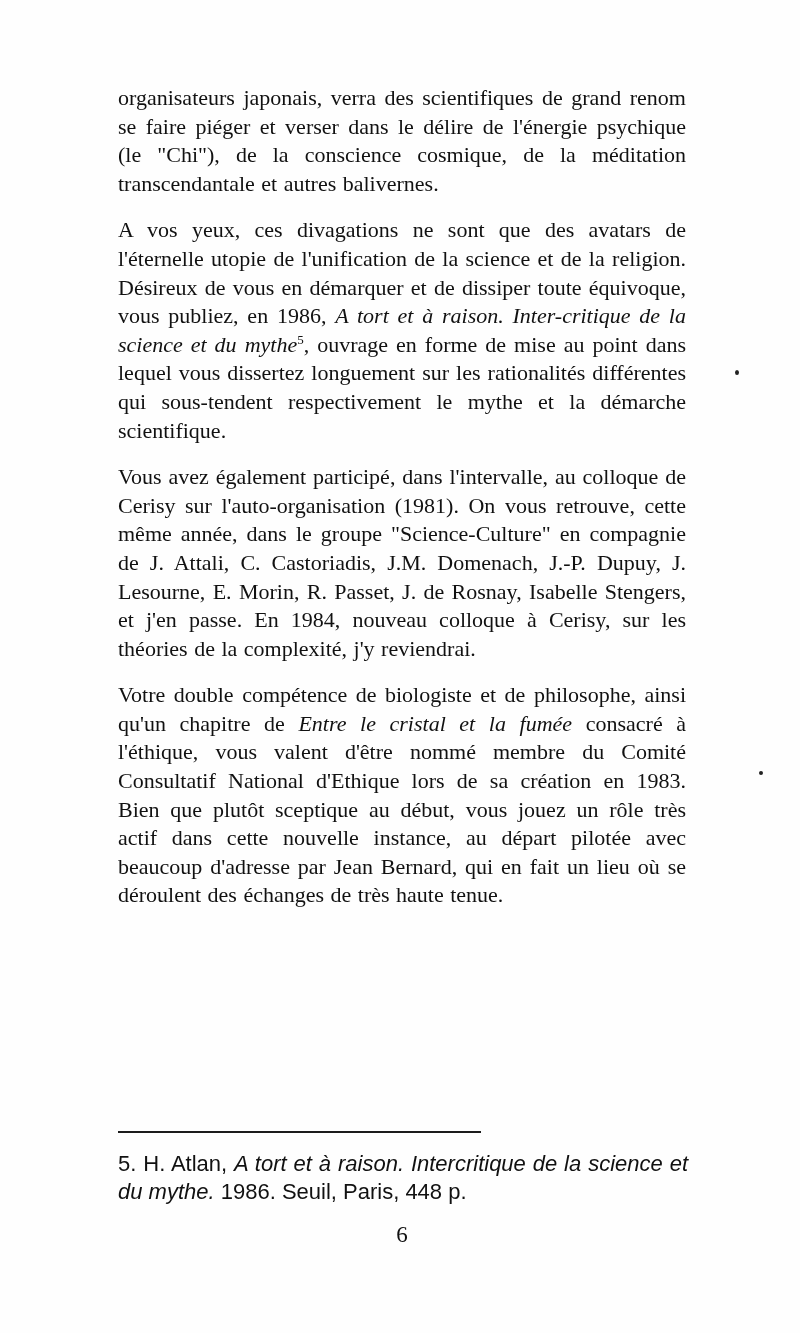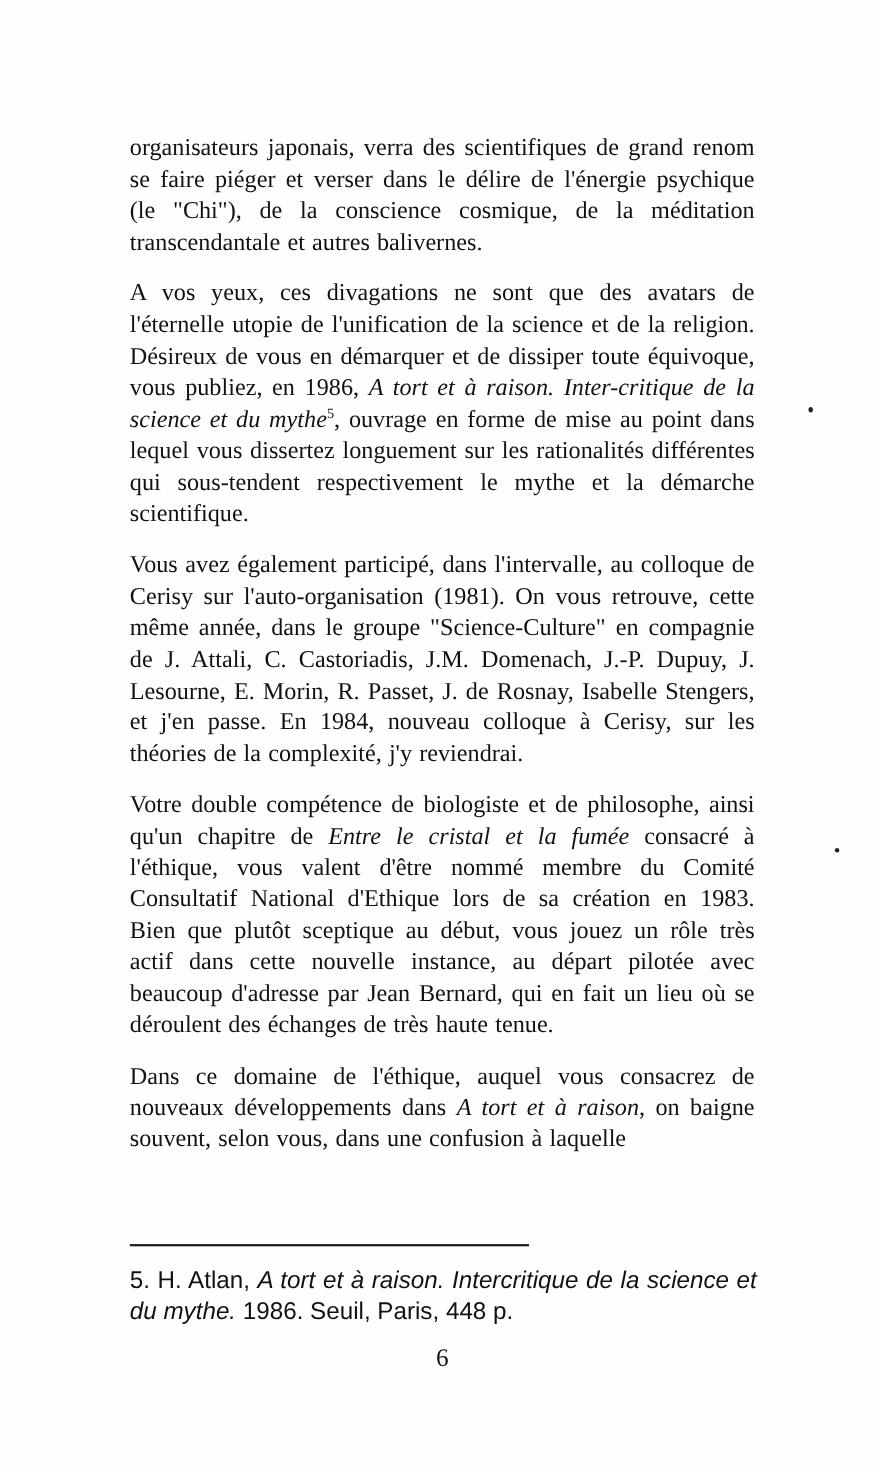--- a/index.html
+++ b/index.html
@@ -13,21 +13,20 @@
     background: #fefefe;
     color: #111111;
     font-family: "Liberation Serif", "DejaVu Serif", serif;
     overflow: hidden;
   }
   .text-block {
     position: absolute;
     left: 118px;
     top: 84px;
     width: 568px;
-    margin-top: 36px;
   }
   .para {
     font-size: 22px;
     line-height: 28.6px;
     text-align: justify;
     margin: 0 0 18px 0;
     hyphens: none;
     word-spacing: 1px;
   }
   .it { font-style: italic; }
@@ -71,21 +70,20 @@
   .dot-2 { left: 759px; top: 771px; width: 4px; height: 4px; }
 </style>
 </head>
 <body>
 
 <main class="text-block">
     <p class="para"><span>organisateurs japonais, verra des scientifiques de grand renom se faire piéger et verser dans le délire de l'énergie psychique (le "Chi"), de la conscience cosmique, de la méditation transcendantale et autres balivernes.</span></p>
     <p class="para"><span>A vos yeux, ces divagations ne sont que des avatars de l'éternelle utopie de l'unification de la science et de la religion. Désireux de vous en démarquer et de dissiper toute équivoque, vous publiez, en 1986, </span><span class="it">A tort et à raison. Inter-critique de la science et du mythe</span><sup>5</sup><span>, ouvrage en forme de mise au point dans lequel vous dissertez longuement sur les rationalités différentes qui sous-tendent respectivement le mythe et la démarche scientifique.</span></p>
     <p class="para"><span>Vous avez également participé, dans l'intervalle, au colloque de Cerisy sur l'auto-organisation (1981). On vous retrouve, cette même année, dans le groupe "Science-Culture" en compagnie de J. Attali, C. Castoriadis, J.M. Domenach, J.-P. Dupuy, J. Lesourne, E. Morin, R. Passet, J. de Rosnay, Isabelle Stengers, et j'en passe. En 1984, nouveau colloque à Cerisy, sur les théories de la complexité, j'y reviendrai.</span></p>
     <p class="para"><span>Votre double compétence de biologiste et de philosophe, ainsi qu'un chapitre de </span><span class="it">Entre le cristal et la fumée</span><span> consacré à l'éthique, vous valent d'être nommé membre du Comité Consultatif National d'Ethique lors de sa création en 1983. Bien que plutôt sceptique au début, vous jouez un rôle très actif dans cette nouvelle instance, au départ pilotée avec beaucoup d'adresse par Jean Bernard, qui en fait un lieu où se déroulent des échanges de très haute tenue.</span></p>
-    <p class="para"><span>Dans ce domaine de l'éthique, auquel vous consacrez de nouveaux développements dans </span><span class="it">A tort et à raison</span><span>, on baigne souvent, selon vous, dans une confusion à laquelle</span></p>
   </main>
 
 <div class="footnote-rule"></div>
 
 <div class="footnote"><span>5. H. Atlan, </span><span class="it">A tort et à raison. Intercritique de la science et du mythe.</span><span> 1986. Seuil, Paris, 448 p.</span></div>
 
 <div class="page-number">6</div>
 
 <span class="margin-dot dot-1"></span>
 <span class="margin-dot dot-2"></span>

